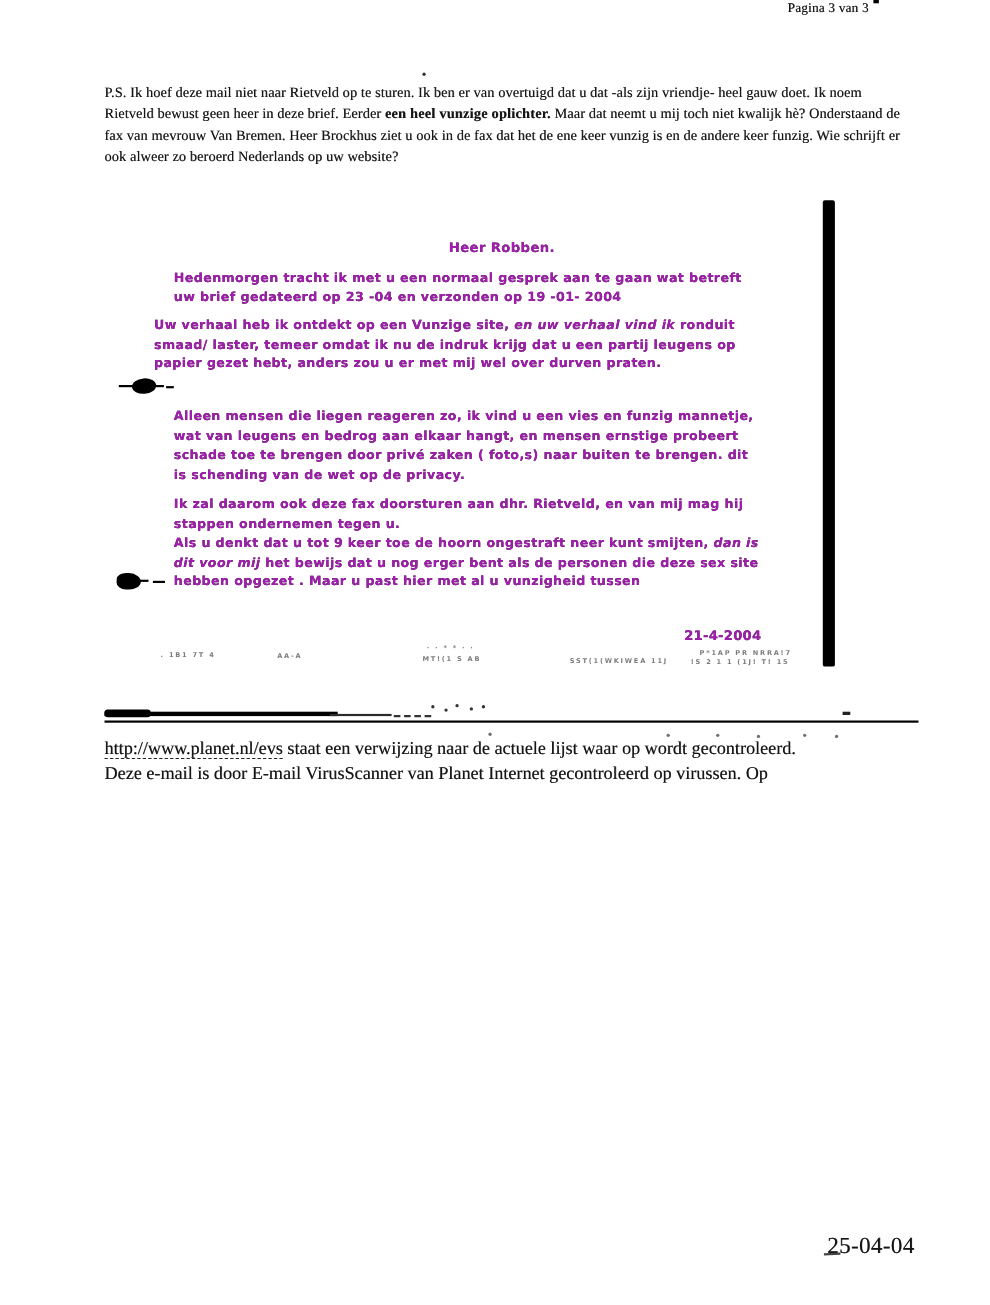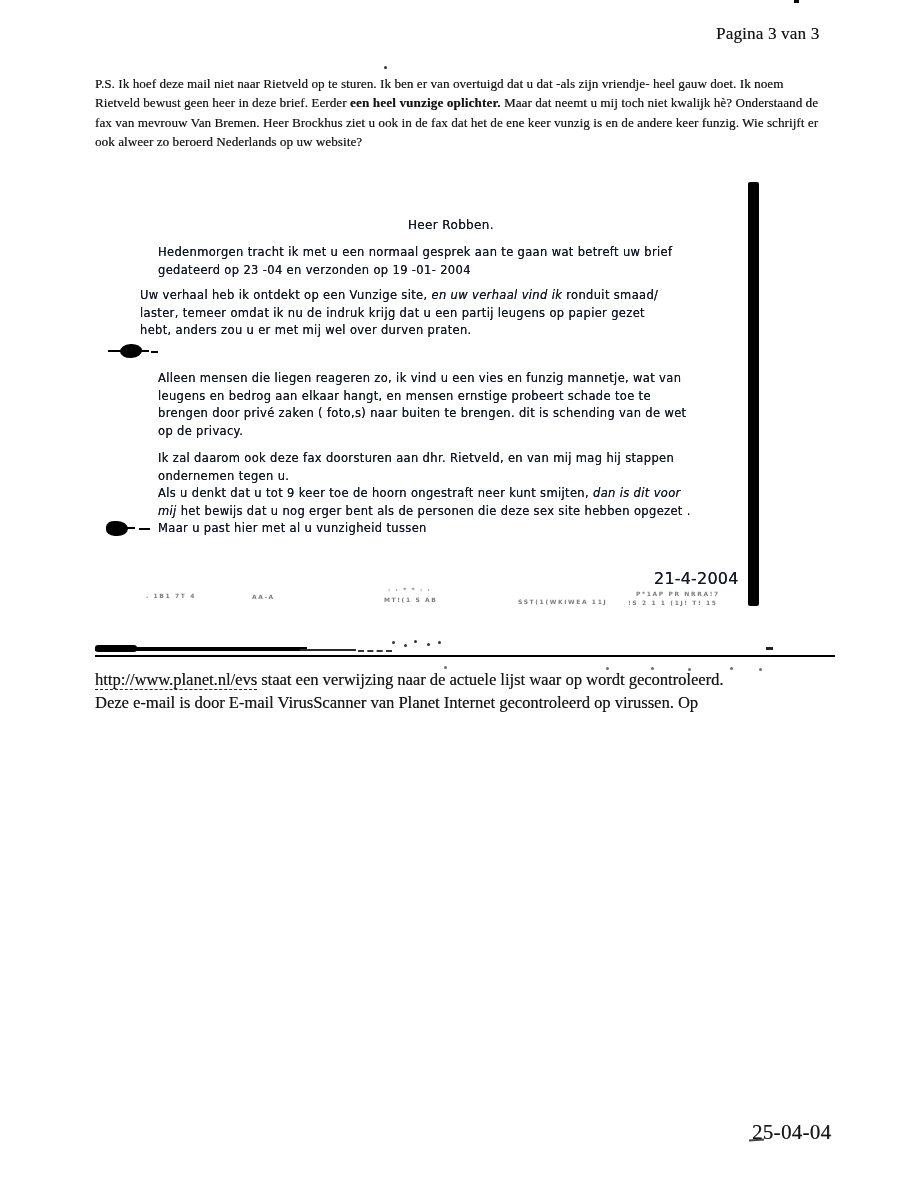--- a/index.html
+++ b/index.html
@@ -4,34 +4,34 @@
 <style>
   html,body{margin:0;padding:0;}
   body{
     width:900px;height:1186px;position:relative;background:#ffffff;
     font-family:"Liberation Serif","DejaVu Serif",serif;color:#111;
     overflow:hidden;
   }
   .serif{font-family:"Liberation Serif","DejaVu Serif",serif;color:#151515;
     text-shadow:0.3px 0 0 rgba(0,0,0,0.55);}
   .abs{position:absolute;}
-  .page-number{left:716px;top:24px;font-size:17px;letter-spacing:0.2px;}
+  .page-number{left:716px;top:0;font-size:12px;letter-spacing:0.2px;}
   .ps-par{left:95px;top:74px;width:730px;font-size:13px;line-height:19.4px;letter-spacing:0.1px;}
   .ps-par b{letter-spacing:0.2px;}
   .fax-text{
-    font-family:"DejaVu Sans","Liberation Sans",sans-serif;font-weight:400;
-    font-size:11.5px;line-height:17.5px;letter-spacing:0.35px;color:#0f172a;
+    font-family:"DejaVu Sans","Liberation Sans",sans-serif;font-weight:700;
+    font-size:11.5px;line-height:17.5px;letter-spacing:0.35px;color:#a21caf;
     text-shadow:0 0 0.6px rgba(0,0,0,0.85);
   }
   .fax-salutation{left:408px;top:217px;font-size:12px;}
   .fax-p1{left:158px;top:244px;width:525px;}
   .fax-p2{left:140px;top:287px;width:532px;}
   .fax-p3{left:158px;top:370px;width:538px;}
   .fax-p4{left:158px;top:450px;width:545px;}
-  .fax-date{left:654px;top:570px;font-size:16px;letter-spacing:0.2px;}
+  .fax-date{left:622px;top:570px;font-size:12px;letter-spacing:0.2px;}
   .noise{
     font-family:"DejaVu Sans",sans-serif;font-weight:700;font-size:6px;
     letter-spacing:1.6px;color:#222;opacity:0.6;white-space:nowrap;
     filter:blur(0.3px);
   }
   .bar{left:748px;top:182px;width:11px;height:424px;background:#000;border-radius:2px;}
   .ink{background:#000;}
   .mark-line{left:108px;top:350px;width:41px;height:2px;}
   .mark-blob1{left:120px;top:344px;width:22px;height:14px;border-radius:50%;transform:rotate(-4deg);}
   .mark-dash1{left:151px;top:351px;width:7px;height:2px;}

